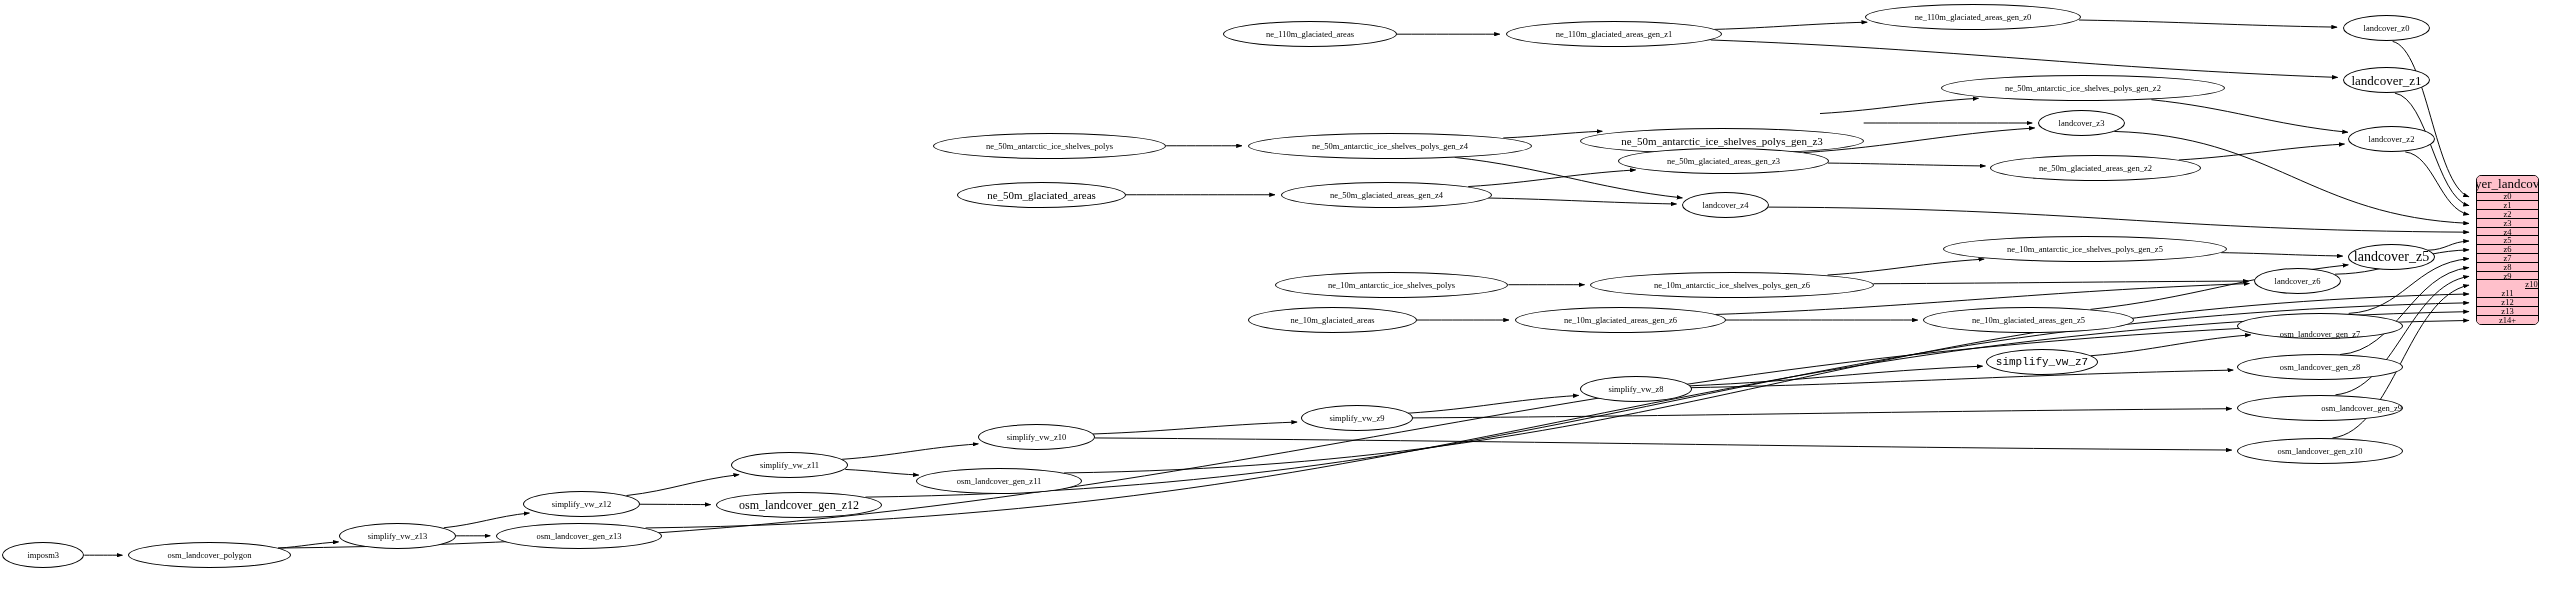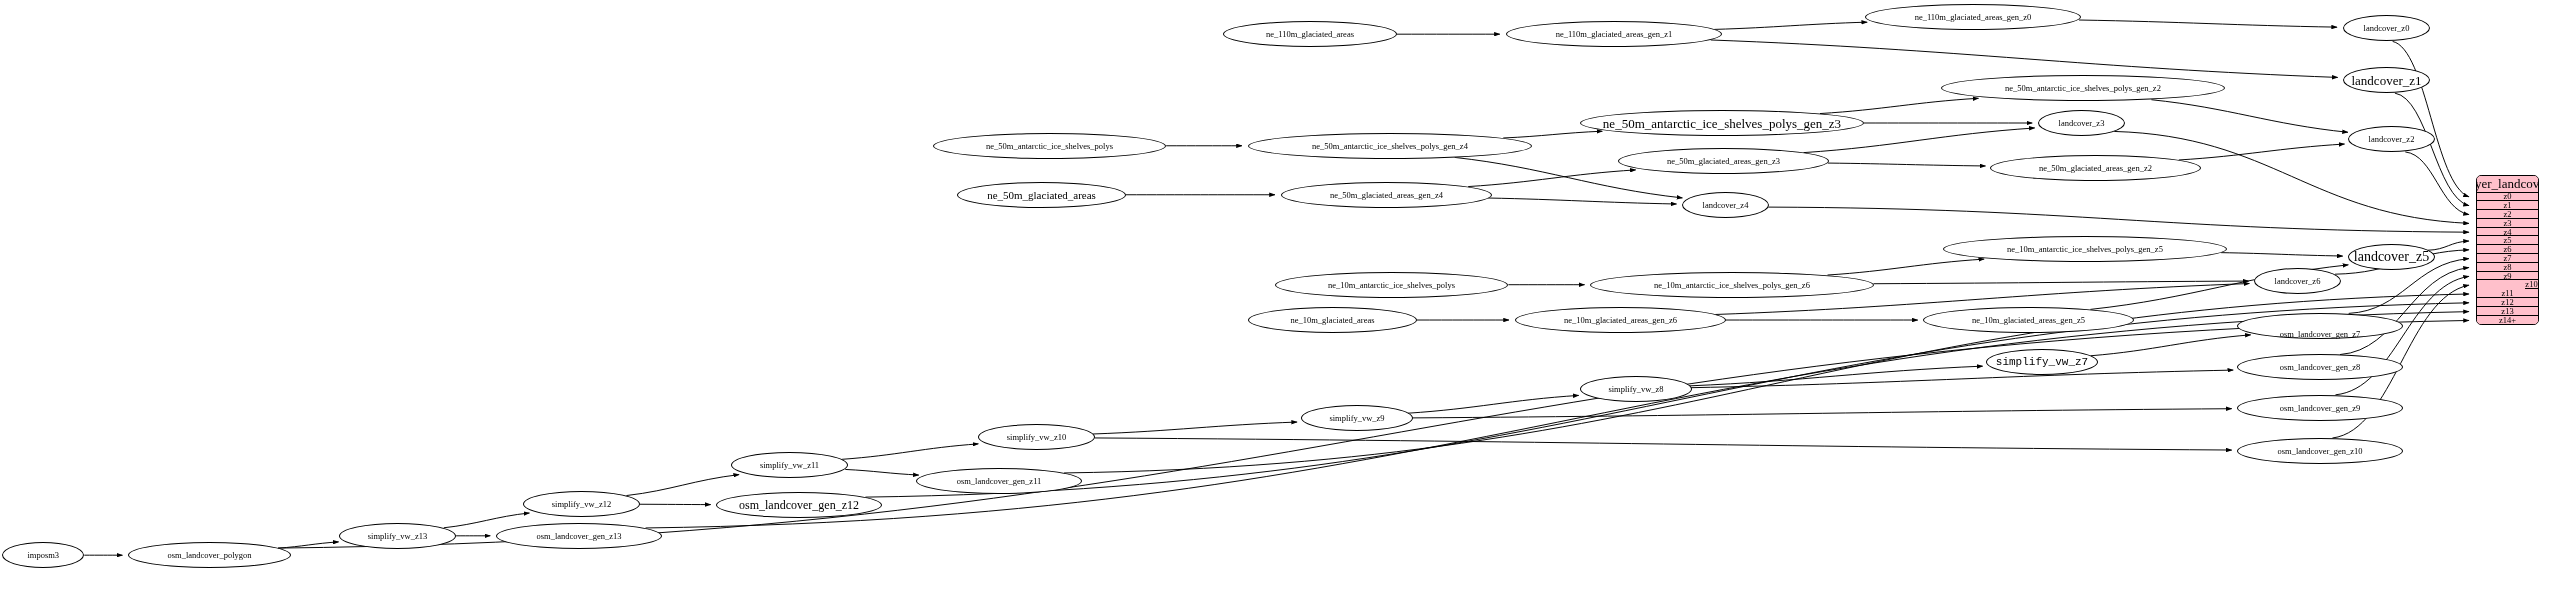--- a/index.html
+++ b/index.html
@@ -119,21 +119,21 @@
       </div>
       <div class="node" style="left: 1580px; top: 376px; width: 112px; height: 26px; font-size: 8.5px;">
         <span>simplify_vw_z8</span>
       </div>
       <div class="node" style="left: 1986px; top: 349px; width: 112px; height: 26px; font-size: 11px; font-family: Liberation Mono, monospace;">
         <span>simplify_vw_z7</span>
       </div>
       <div class="node" style="left: 2237px; top: 438px; width: 166px; height: 26px; font-size: 8.5px;">
         <span>osm_landcover_gen_z10</span>
       </div>
-      <div class="node" style="left: 2237px; top: 395px; width: 166px; height: 26px; font-size: 8.5px;">
+      <div class="node" style="left: 2237px; top: 395px; width: 166px; height: 26px; font-size: 8.5px; justify-content: flex-end;">
         <span>osm_landcover_gen_z9</span>
       </div>
       <div class="node" style="left: 2237px; top: 354px; width: 166px; height: 26px; font-size: 8.5px;">
         <span>osm_landcover_gen_z8</span>
       </div>
       <div class="node" style="left: 2237px; top: 313px; width: 166px; height: 26px; font-size: 8.5px; align-items: flex-end;">
         <span>osm_landcover_gen_z7</span>
       </div>
       <div class="node" style="left: 1248px; top: 307px; width: 169px; height: 26px; font-size: 8.5px;">
         <span>ne_10m_glaciated_areas</span>
@@ -158,21 +158,21 @@
       </div>
       <div class="node" style="left: 2348px; top: 244px; width: 87px; height: 26px; font-size: 14px;">
         <span>landcover_z5</span>
       </div>
       <div class="node" style="left: 933px; top: 133px; width: 233px; height: 26px; font-size: 8.5px;">
         <span>ne_50m_antarctic_ice_shelves_polys</span>
       </div>
       <div class="node" style="left: 1248px; top: 133px; width: 284px; height: 26px; font-size: 8.5px;">
         <span>ne_50m_antarctic_ice_shelves_polys_gen_z4</span>
       </div>
-      <div class="node" style="left: 1580px; top: 110px; width: 284px; height: 26px; font-size: 13px;">
+      <div class="node" style="left: 1580px; top: 128px; width: 284px; height: 26px; font-size: 11px;">
         <span>ne_50m_antarctic_ice_shelves_polys_gen_z3</span>
       </div>
       <div class="node" style="left: 1941px; top: 75px; width: 284px; height: 26px; font-size: 8.5px;">
         <span>ne_50m_antarctic_ice_shelves_polys_gen_z2</span>
       </div>
       <div class="node" style="left: 957px; top: 182px; width: 169px; height: 26px; font-size: 11px;">
         <span>ne_50m_glaciated_areas</span>
       </div>
       <div class="node" style="left: 1281px; top: 182px; width: 211px; height: 26px; font-size: 8.5px;">
         <span>ne_50m_glaciated_areas_gen_z4</span>

